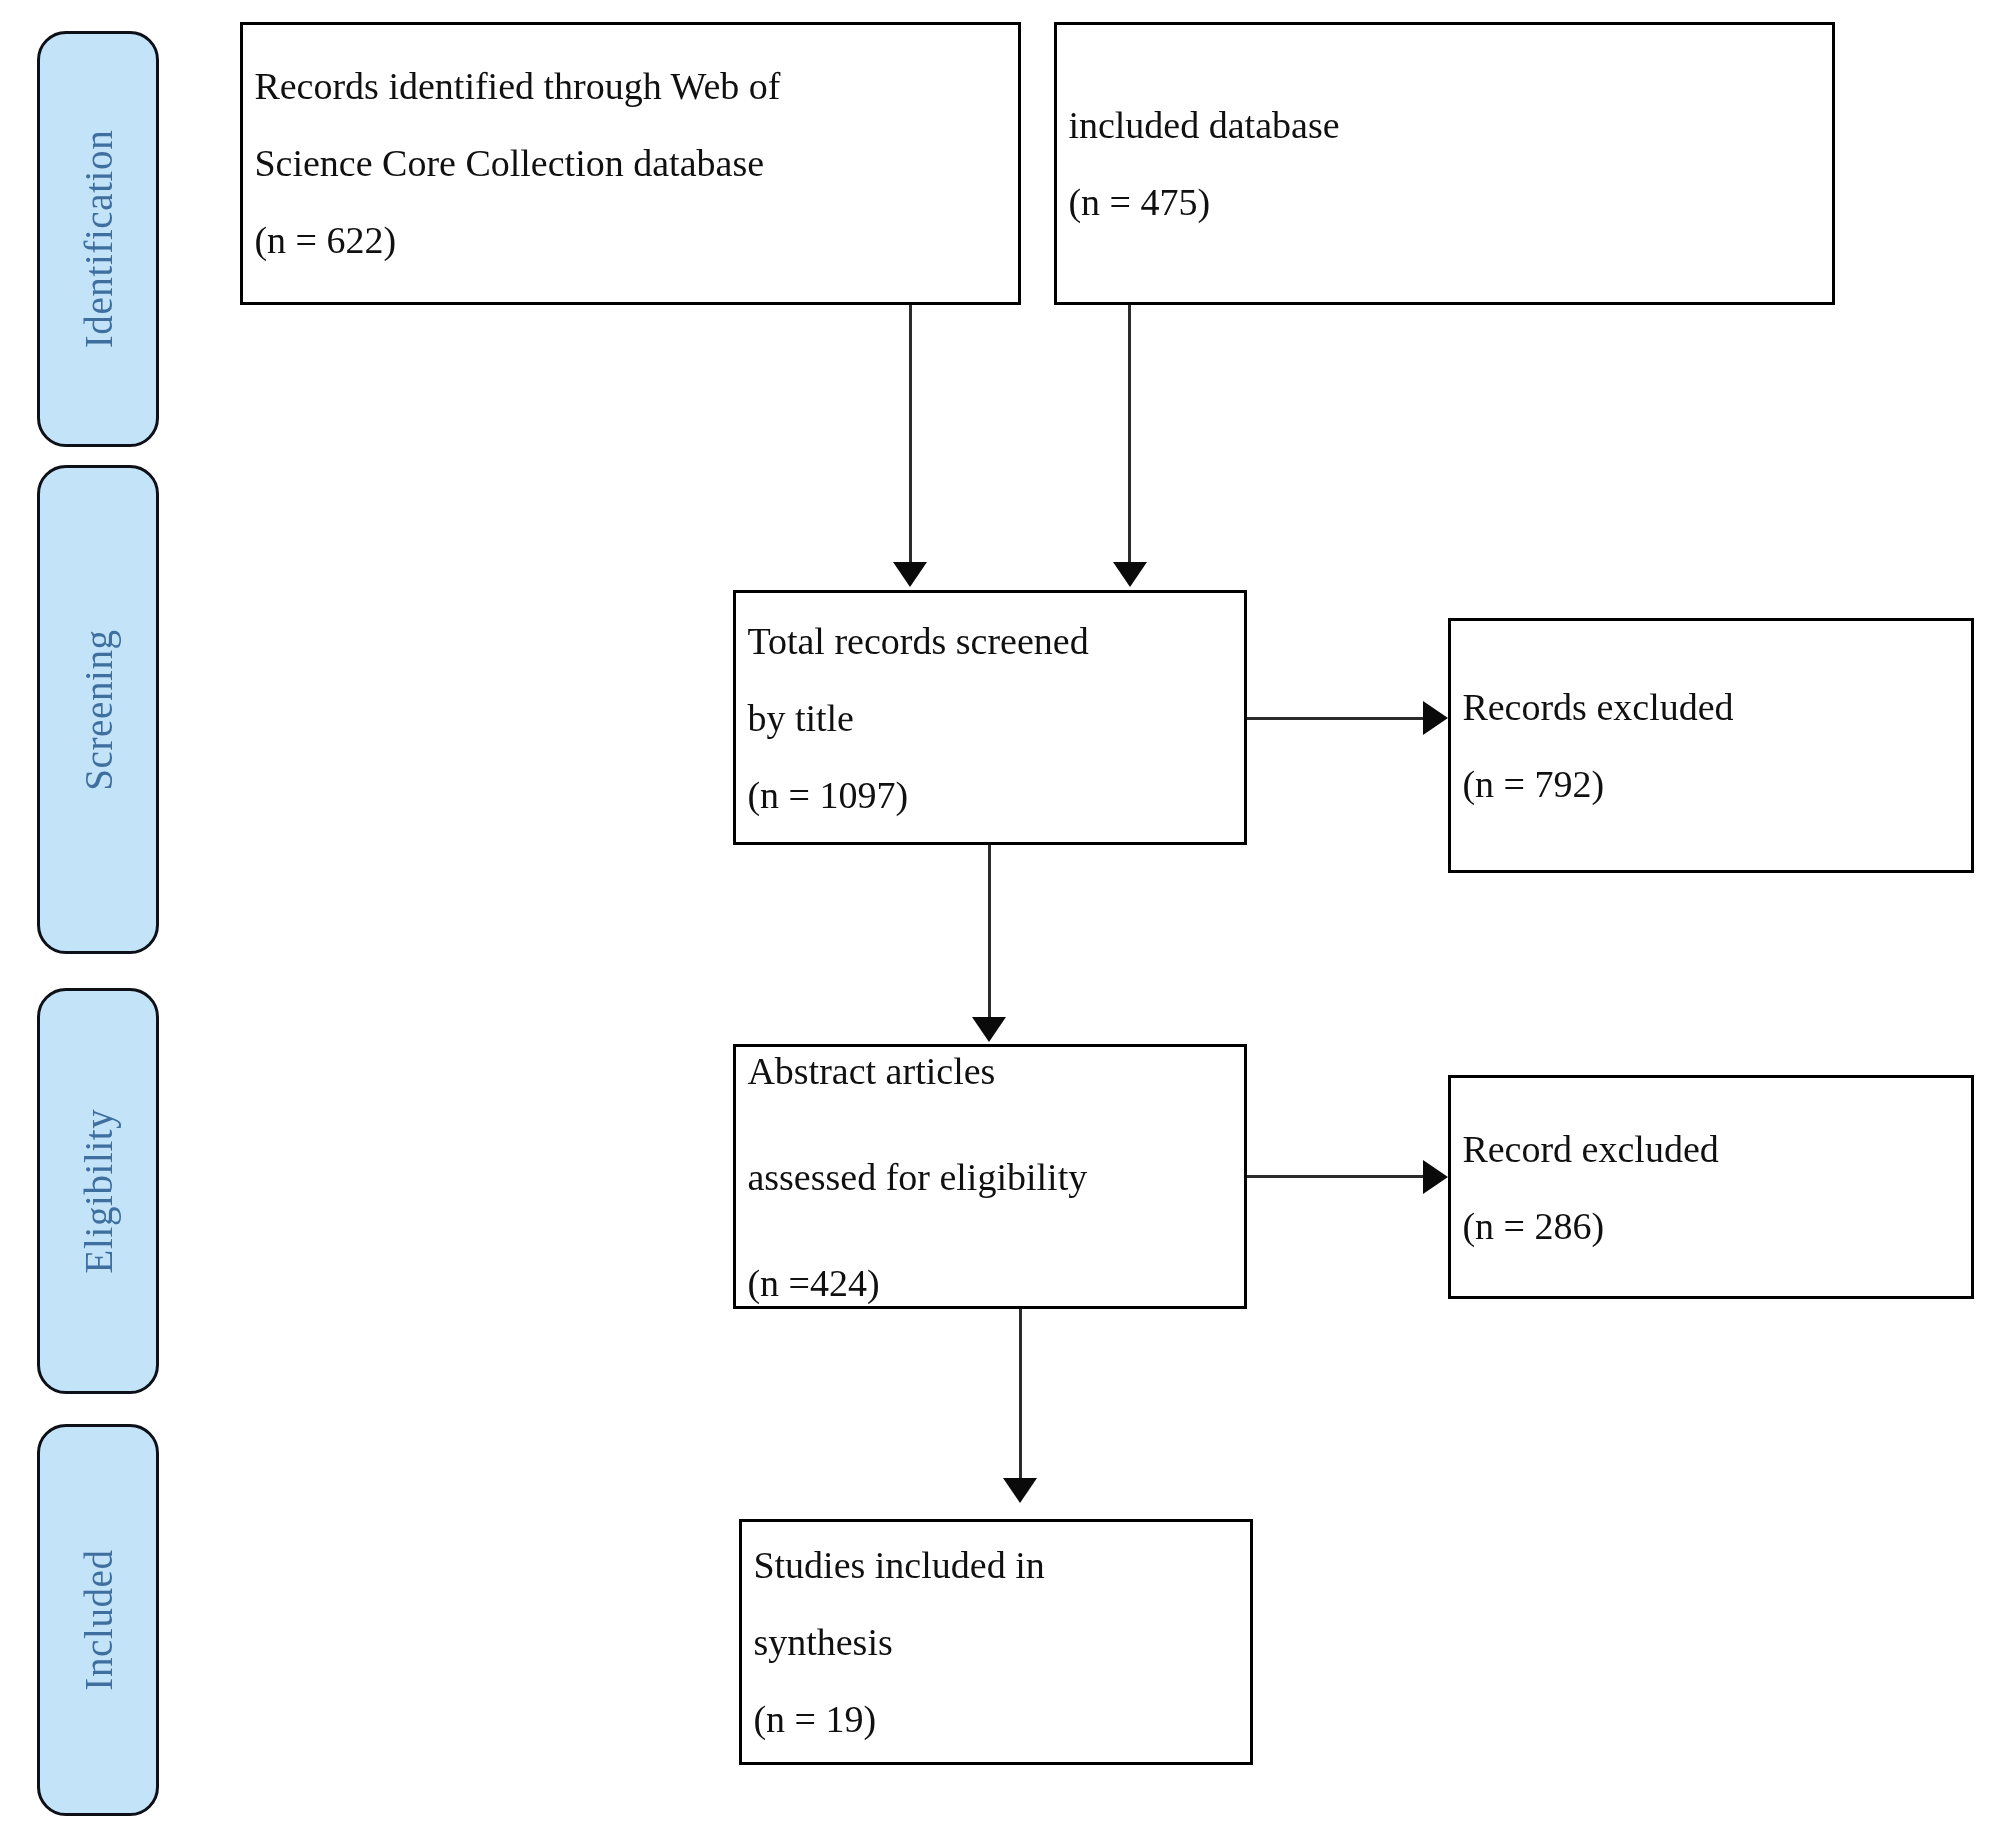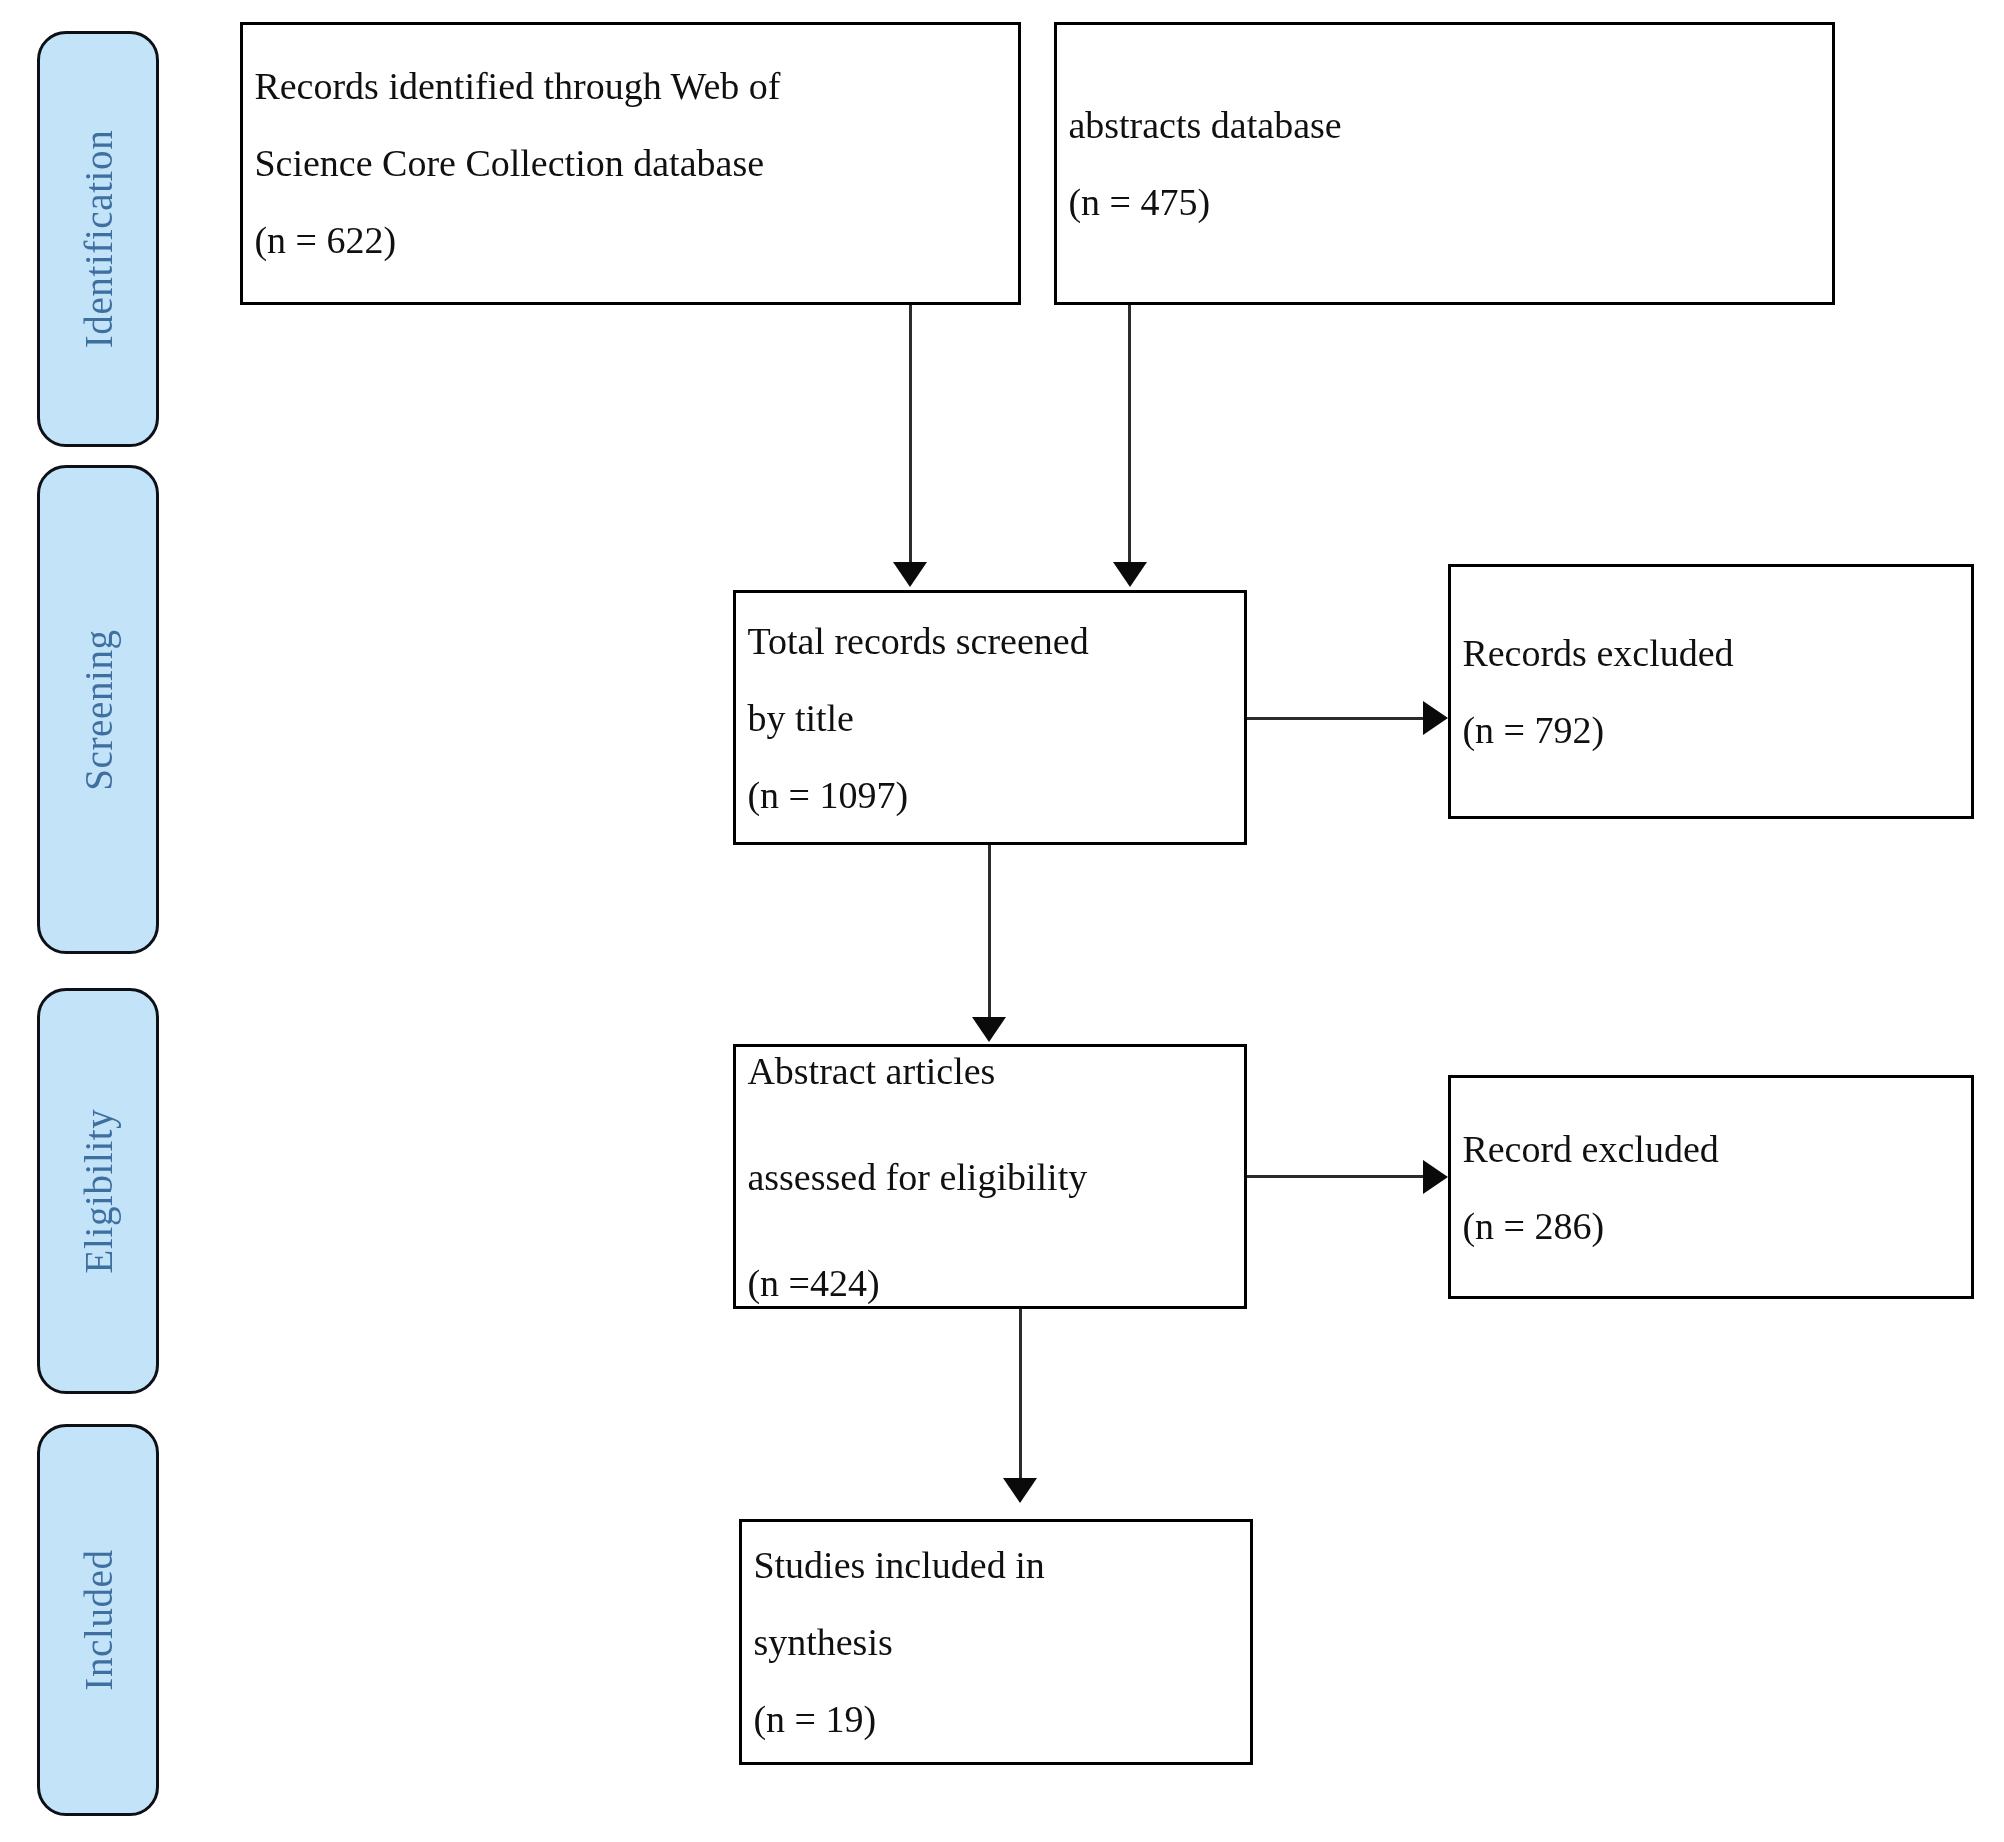--- a/index.html
+++ b/index.html
@@ -113,37 +113,37 @@
     <span class="stage-label">Included</span>
   </div>
 
   <div class="flow-box" style="left:240px; top:21.6px; width:781px; height:283px;">
     <span class="line">Records identified through Web of</span>
     <span class="line">Science Core Collection database</span>
     <span class="line">(n = 622)</span>
   </div>
 
   <div class="flow-box" style="left:1054px; top:21.6px; width:781px; height:283px;">
-    <span class="line">abstracts database</span>
+    <span class="line">included database</span>
     <span class="line">(n = 475)</span>
   </div>
 
   <div class="conn-v" style="left:909px; top:305px; height:260px;"></div>
   <div class="arrow-down" style="left:893px; top:562px;"></div>
 
   <div class="conn-v" style="left:1128px; top:305px; height:260px;"></div>
   <div class="arrow-down" style="left:1113px; top:562px;"></div>
 
   <div class="flow-box" style="left:733px; top:590px; width:514px; height:255px;">
     <span class="line">Total records screened</span>
     <span class="line">by title</span>
     <span class="line">(n = 1097)</span>
   </div>
 
-  <div class="flow-box" style="left:1448px; top:564px; width:526px; height:255px;">
+  <div class="flow-box" style="left:1448px; top:618px; width:526px; height:255px;">
     <span class="line">Records excluded</span>
     <span class="line">(n = 792)</span>
   </div>
 
   <div class="conn-h" style="left:1247px; top:717px; width:178px;"></div>
   <div class="arrow-right" style="left:1423px; top:701px;"></div>
 
   <div class="conn-v" style="left:988px; top:845px; height:175px;"></div>
   <div class="arrow-down" style="left:972px; top:1017px;"></div>
 

